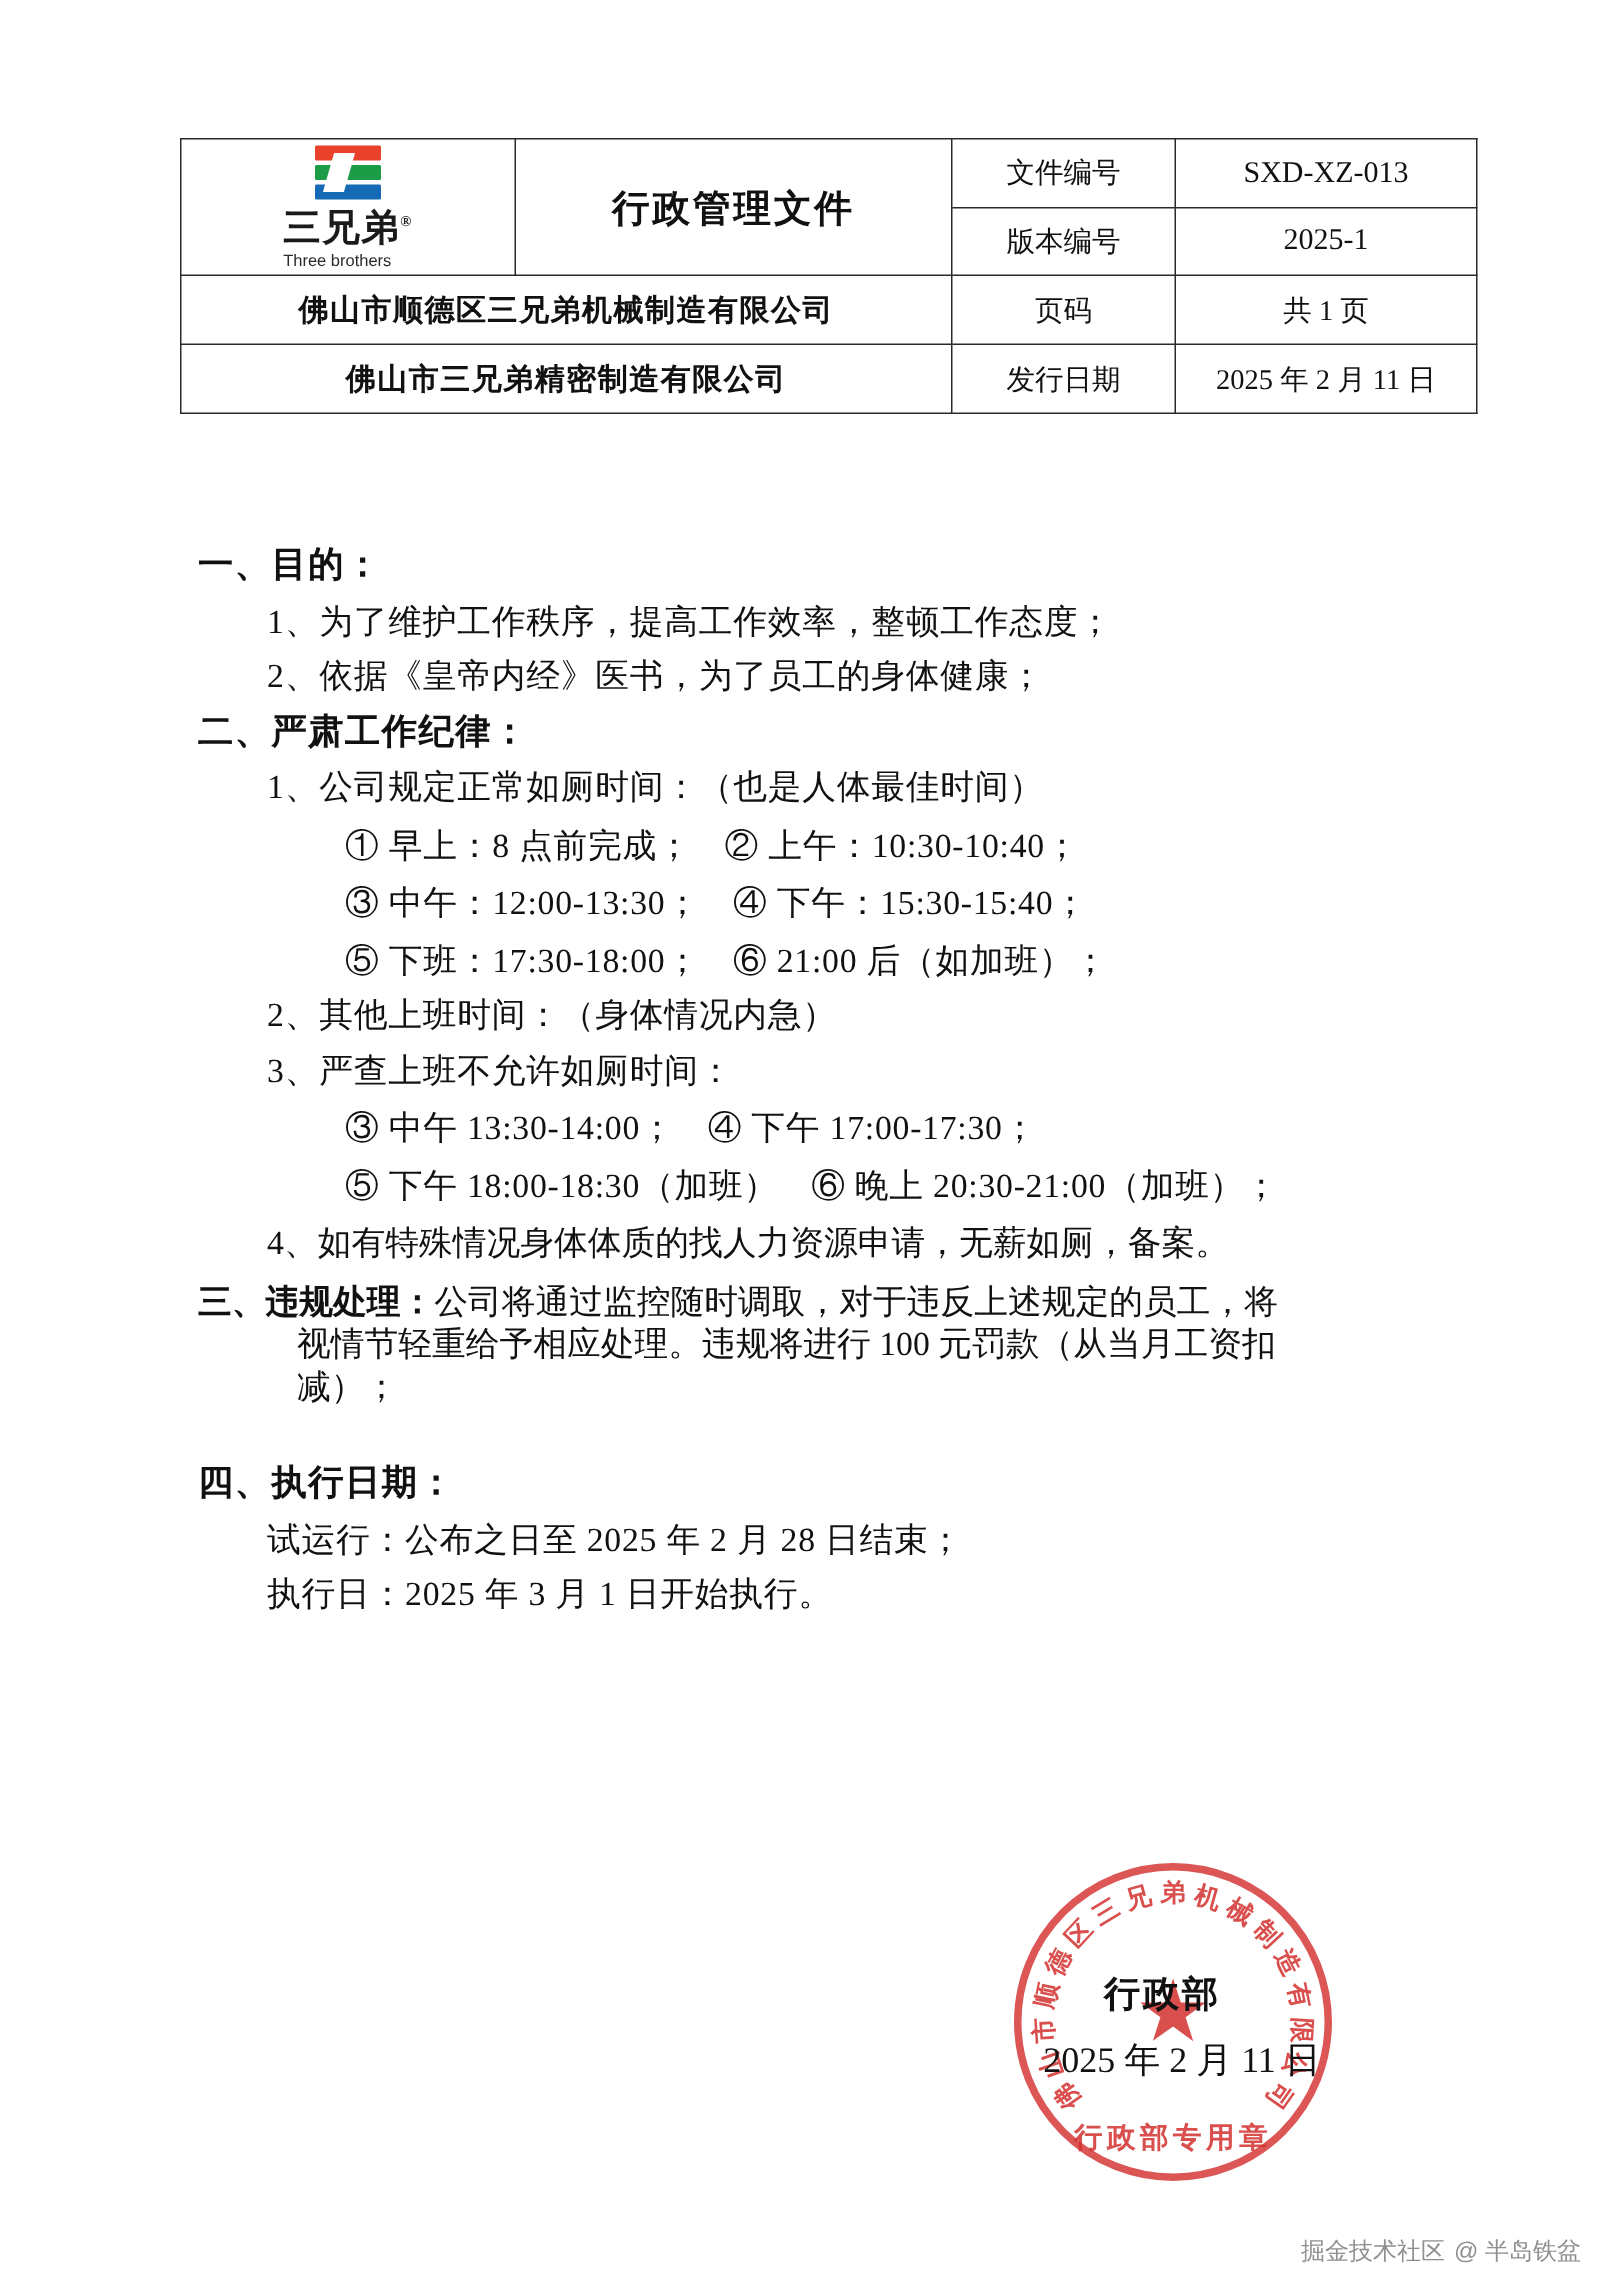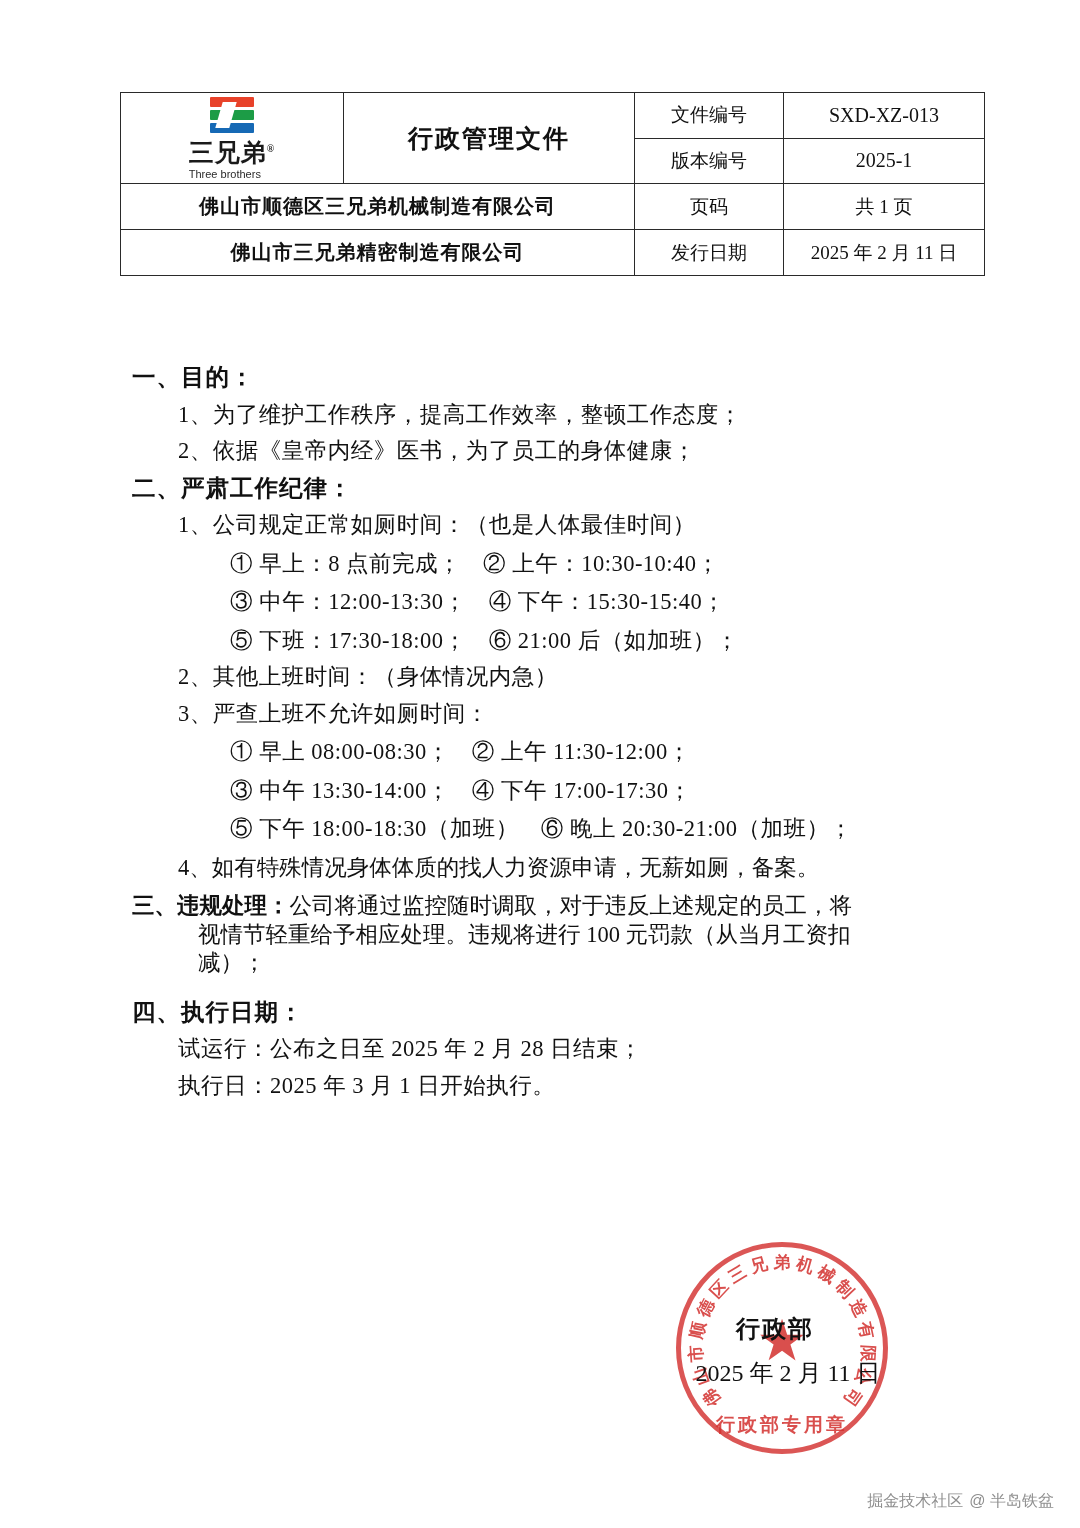--- a/index.html
+++ b/index.html
@@ -320,38 +320,35 @@
     </div>
     <div class="lvl2">
       <span>⑤ 下班：17:30-18:00；</span><span class="gap"></span><span>⑥ 21:00 后（如加班）；</span>
     </div>
 
     <div class="lvl1">2、其他上班时间：（身体情况内急）</div>
 
     <div class="lvl1">3、严查上班不允许如厕时间：</div>
 
     <div class="lvl2">
-      <span>① 早上 08:00-08:30；</span><span class="gap"></span><span>② 上午 11:30-12:00；</span>
-    </div>
-    <div class="lvl2">
       <span>③ 中午 13:30-14:00；</span><span class="gap"></span><span>④ 下午 17:00-17:30；</span>
     </div>
     <div class="lvl2">
       <span>⑤ 下午 18:00-18:30（加班）</span><span class="gap"></span><span>⑥ 晚上 20:30-21:00（加班）；</span>
     </div>
 
     <div class="para">4、如有特殊情况身体体质的找人力资源申请，无薪如厕，备案。</div>
 
     <div class="sec-inline">
       <span class="lbl">三、违规处理：</span><span>公司将通过监控随时调取，对于违反上述规定的员工，将</span>
     </div>
     <div class="hang">视情节轻重给予相应处理。违规将进行 100 元罚款（从当月工资扣</div>
     <div class="hang">减）；</div>
 
-    <div class="sec-head" style="margin-top:26px">四、执行日期：</div>
+    <div class="sec-head" style="margin-top:42px">四、执行日期：</div>
     <div class="lvl1">试运行：公布之日至 2025 年 2 月 28 日结束；</div>
     <div class="lvl1">执行日：2025 年 3 月 1 日开始执行。</div>
   </div>
 
   <div class="stamp">
     <div class="ring"></div>
     <div class="arc-text" id="stamp-arc">
         <span style="transform: translate(-70.4471px, 49.3276px) rotate(-125deg) translate(-50%, -50%);">佛</span>
         <span style="transform: translate(-81.1296px, 28.5305px) rotate(-109.375deg) translate(-50%, -50%);">山</span>
         <span style="transform: translate(-85.8159px, 5.62467px) rotate(-93.75deg) translate(-50%, -50%);">市</span>

